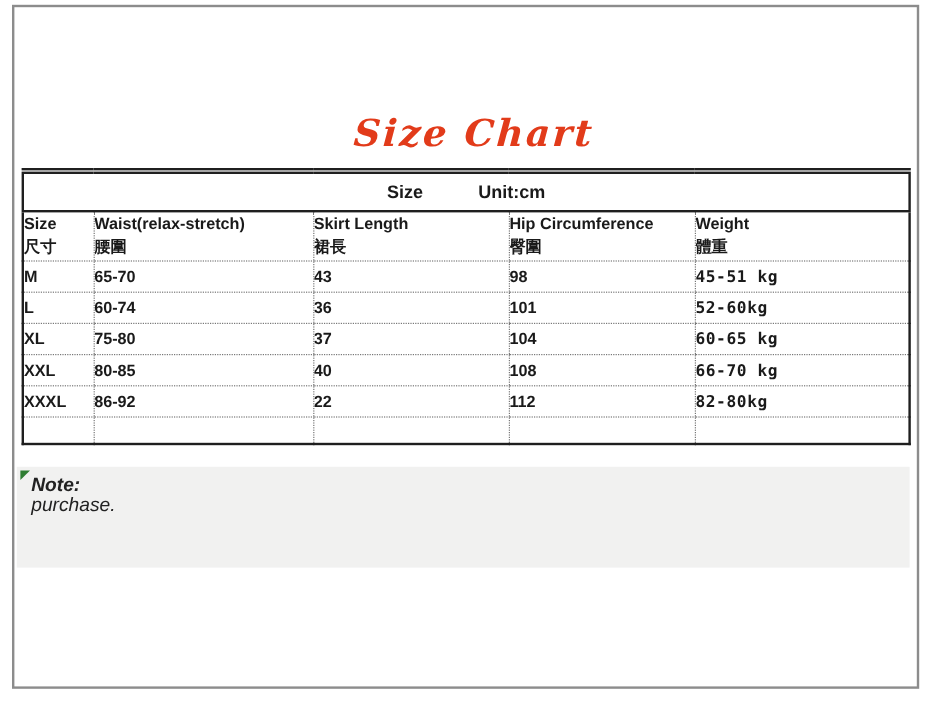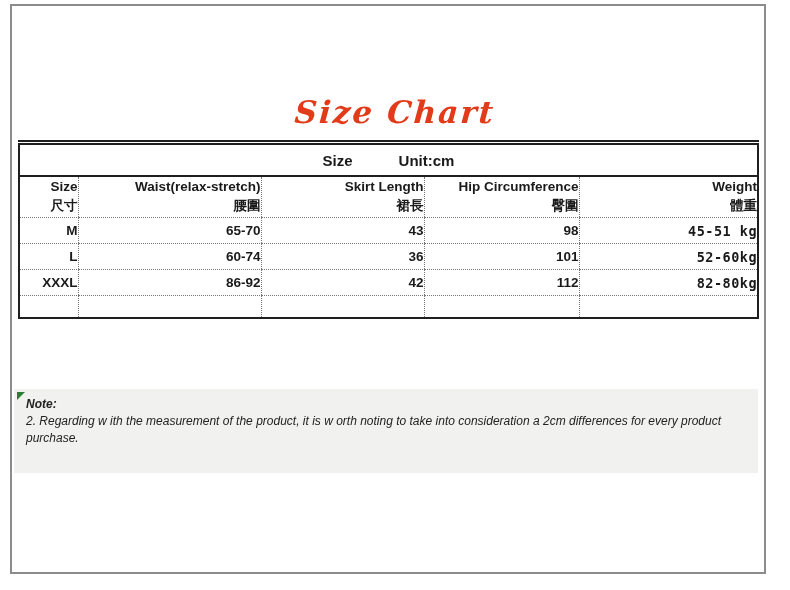--- a/index.html
+++ b/index.html
@@ -35,21 +35,21 @@
     position: absolute;
     left: 18px; top: 140px;
     width: 739px;
     border-collapse: collapse;
     table-layout: fixed;
     color: #1a1a1a;
     border: 2px solid #1f1f1f;
     border-top: 5px double #1f1f1f;
   }
   table.size-table td {
-    text-align: right;
+    text-align: left;
     vertical-align: middle;
     padding: 0;
     overflow: hidden;
   }
   tr.unit-row td {
     height: 30px;
     border-bottom: 2px solid #1f1f1f;
   }
   .unit-flex {
     display: flex;
@@ -84,21 +84,21 @@
     letter-spacing: 0.5px;
   }
   .note {
     position: absolute;
     left: 14px; top: 389px;
     width: 744px; height: 84px;
     background: #f1f1f0;
     box-sizing: border-box;
     padding: 7px 12px 0 12px;
     font-style: italic;
-    font-size: 12px;
+    font-size: 16px;
     line-height: 17px;
     color: #222222;
   }
   .note-marker {
     position: absolute;
     left: 3px; top: 3px;
     width: 0; height: 0;
     border-top: 8px solid #2e7d32;
     border-right: 8px solid transparent;
   }
@@ -159,35 +159,48 @@
       <td class="weight">45-51 kg</td>
     </tr>
     <tr class="data">
       <td>L</td>
       <td>60-74</td>
       <td>36</td>
       <td>101</td>
       <td class="weight">52-60kg</td>
     </tr>
     <tr class="data">
+      <td>XL</td>
+      <td>75-80</td>
+      <td>37</td>
+      <td>104</td>
+      <td class="weight">60-65 kg</td>
+    </tr>
+    <tr class="data">
+      <td>XXL</td>
+      <td>80-85</td>
+      <td>40</td>
+      <td>108</td>
+      <td class="weight">66-70 kg</td>
+    </tr>
+    <tr class="data">
       <td>XXXL</td>
       <td>86-92</td>
-      <td>42</td>
+      <td>22</td>
       <td>112</td>
       <td class="weight">82-80kg</td>
     </tr>
 
     <tr class="empty-row">
       <td></td>
       <td></td>
       <td></td>
       <td></td>
       <td></td>
     </tr>
   </tbody>
 </table>
 
 <div class="note">
   <div class="note-marker"></div>
   <div class="note-heading">Note:</div>
-  <div class="note-line">2. Regarding w ith the measurement of the product, it is w orth noting to take into consideration a 2cm differences for every product</div>
   <div class="note-line">purchase.</div>
 </div>
 
 </body></html>

